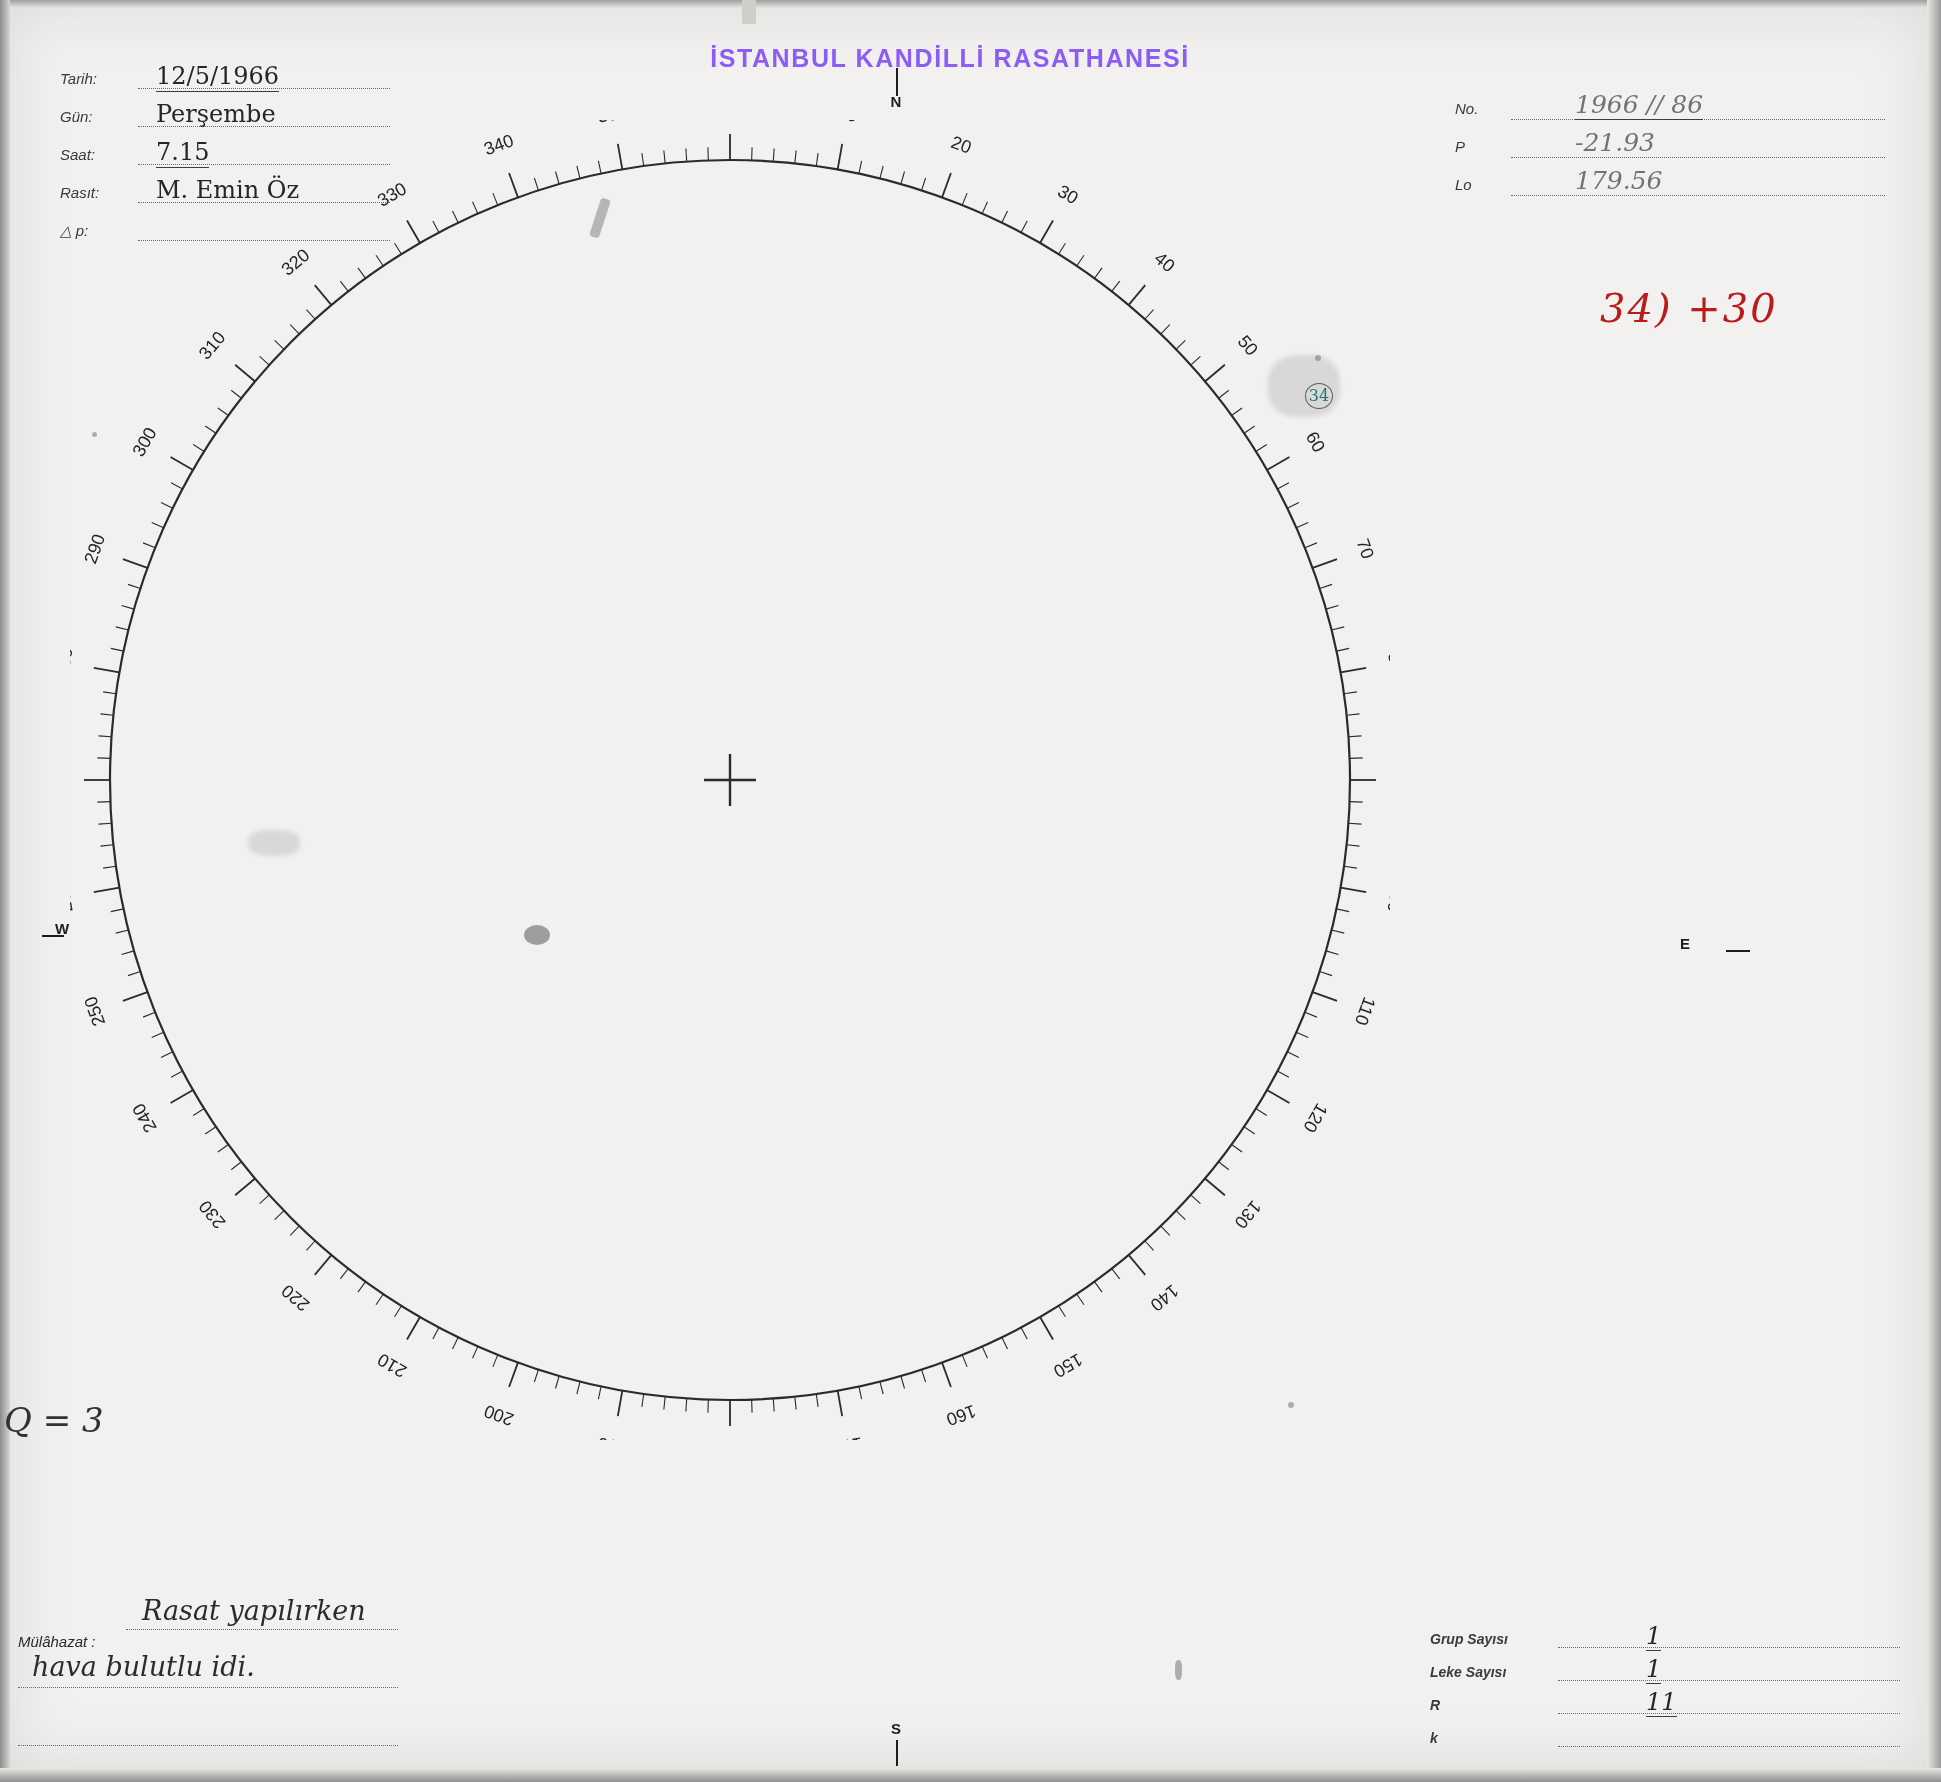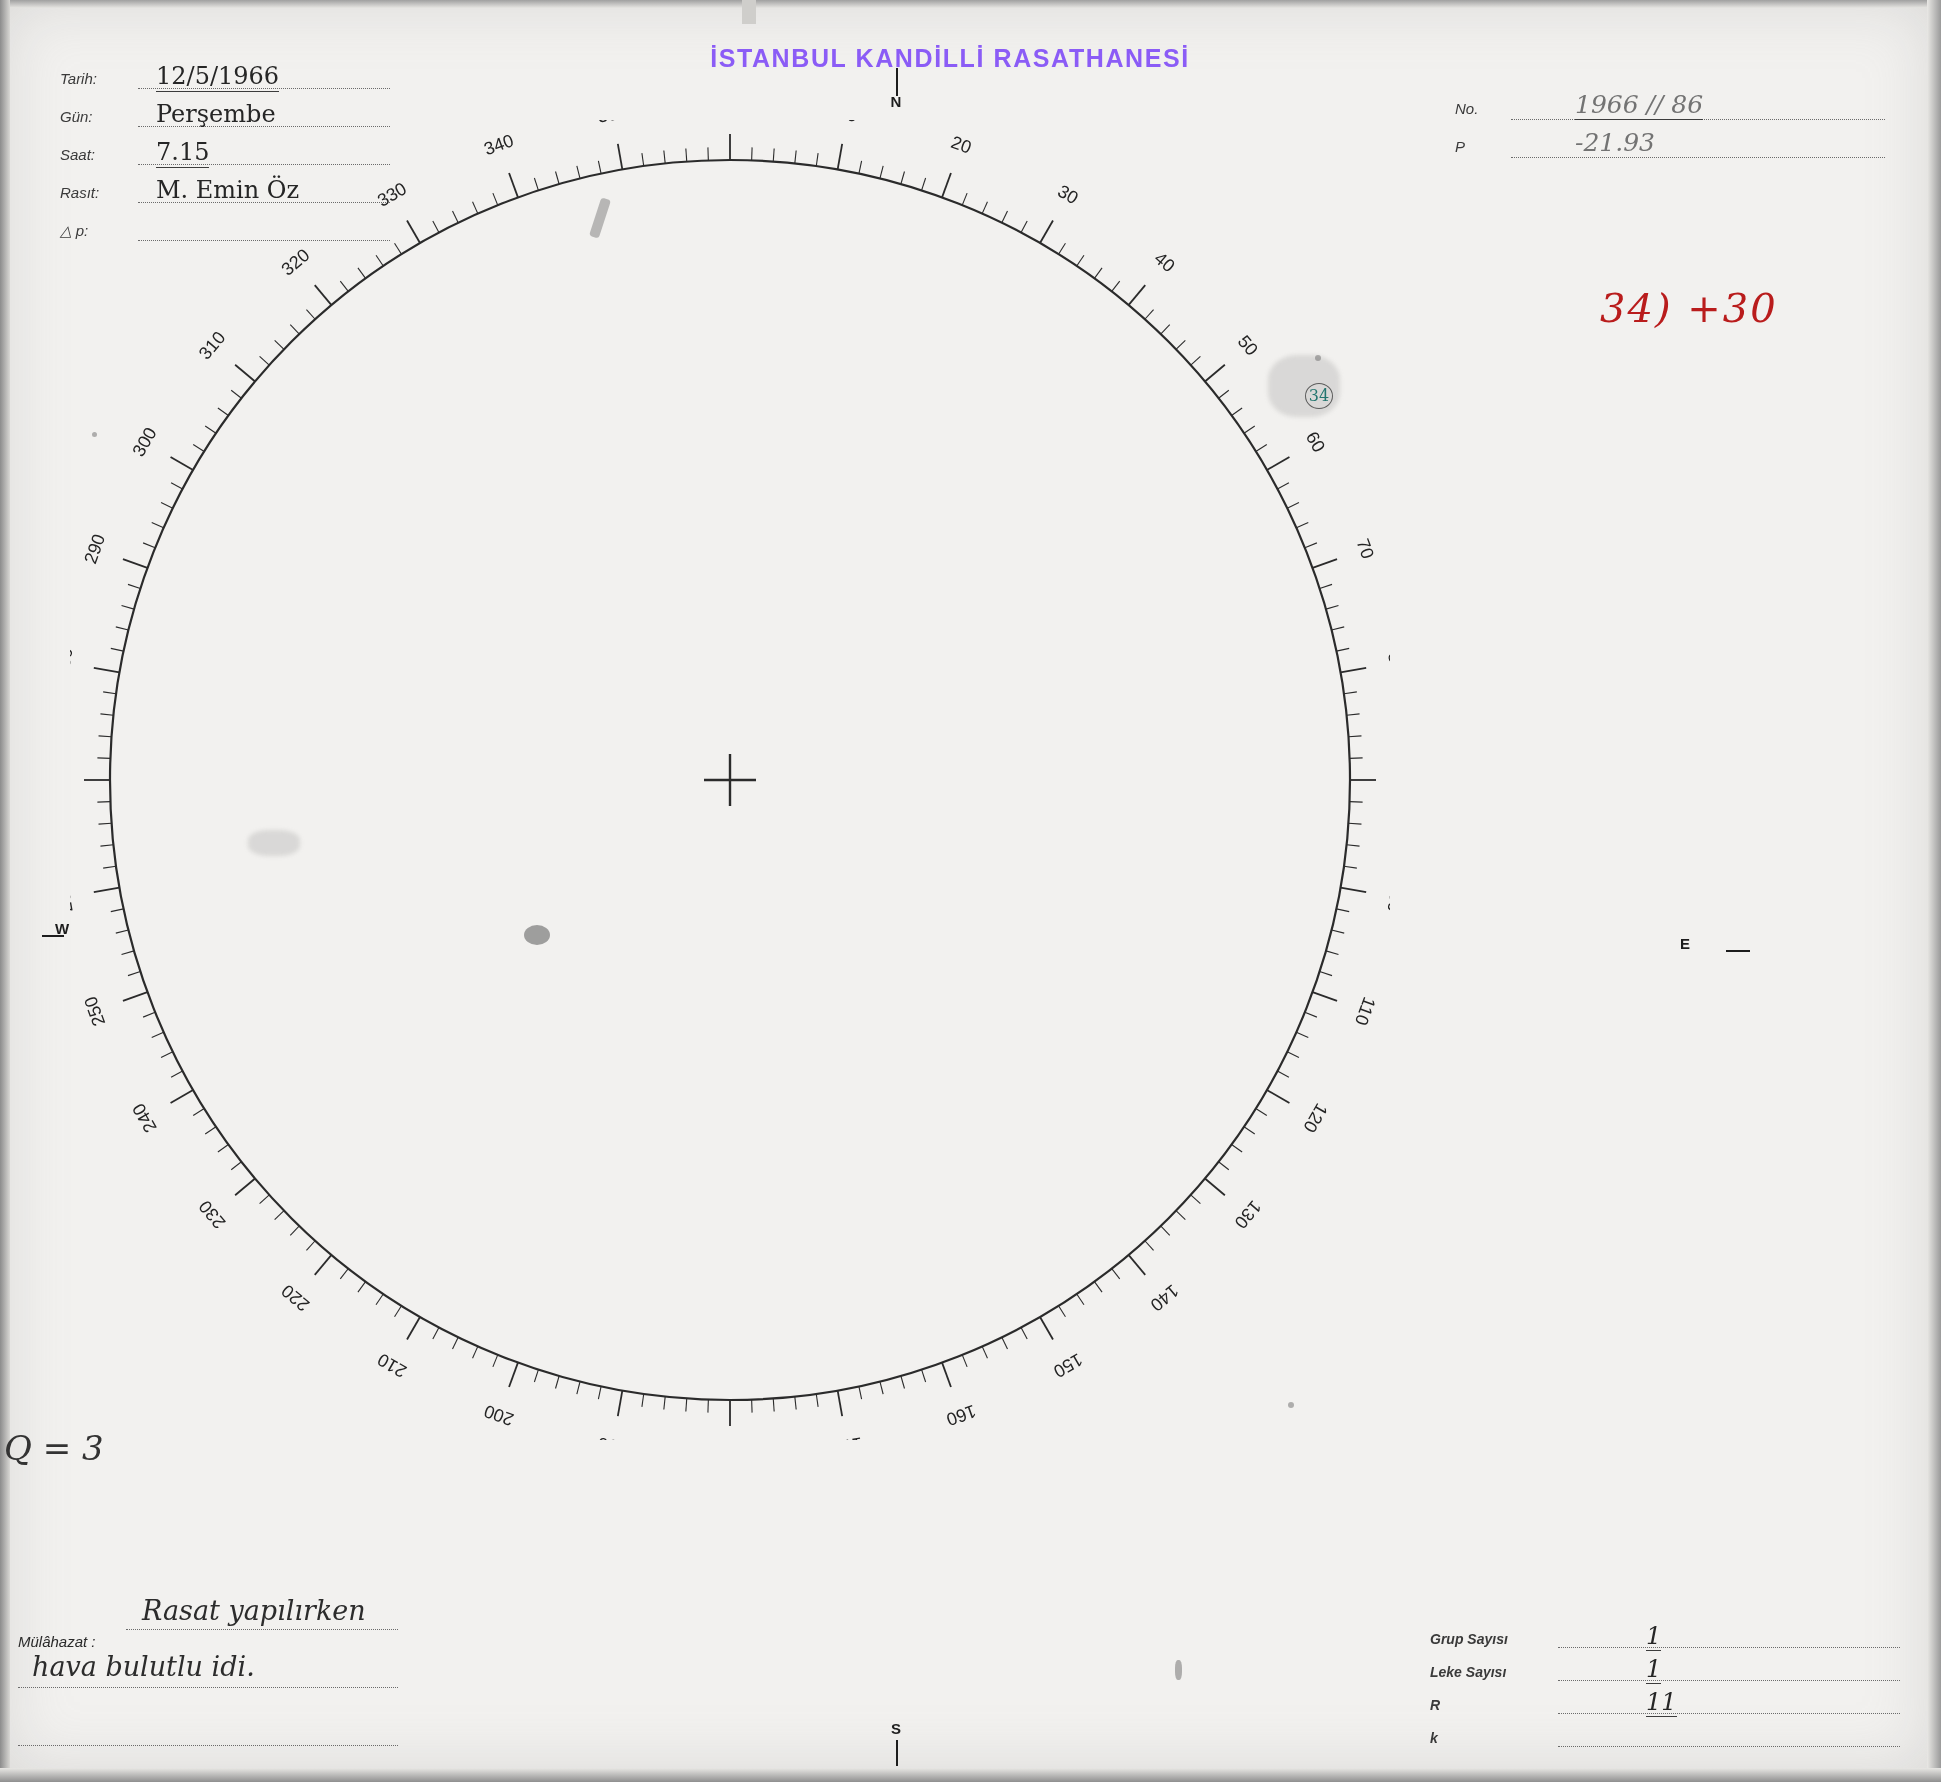--- a/index.html
+++ b/index.html
@@ -144,21 +144,20 @@
   }
 
   
   #q-note {
     position: absolute;
     left: 4px; top: 1400px;
     font-size: 34px;
     font-family: "DejaVu Serif", serif;
     font-style: italic;
     color: #333;
-    margin-top: 28px;
   }
 
   
   .remarks {
     position: absolute;
     left: 18px; top: 1595px;
     width: 380px;
   }
   .remarks .rem-label {
     position: absolute;
@@ -328,20 +327,25 @@
   <div class="form-right">
     <div class="rrow">
       <span class="rlabel">No.</span>
       <span class="rdots"></span>
       <span class="rval ul">1966 // 86</span>
     </div>
     <div class="rrow">
       <span class="rlabel">P</span>
       <span class="rdots"></span>
       <span class="rval">-21.93</span>
+    </div>
+    <div class="rrow">
+      <span class="rlabel">Lo</span>
+      <span class="rdots"></span>
+      <span class="rval">179.56</span>
     </div>
   </div>
 
   <div id="scribble-note">34) +30</div>
   <div id="q-note">Q = 3</div>
 
   <div id="disk-wrap">
     <svg id="disk-svg" width="1320" height="1320" viewBox="0 0 1320 1320" aria-hidden="true">
         <circle cx="660" cy="660" r="620" fill="none" stroke="#2b2b2b" stroke-width="2.2"></circle>
         <line x1="660.00" y1="40.00" x2="660.00" y2="14.00" stroke="#2b2b2b" stroke-width="1.8"></line>

